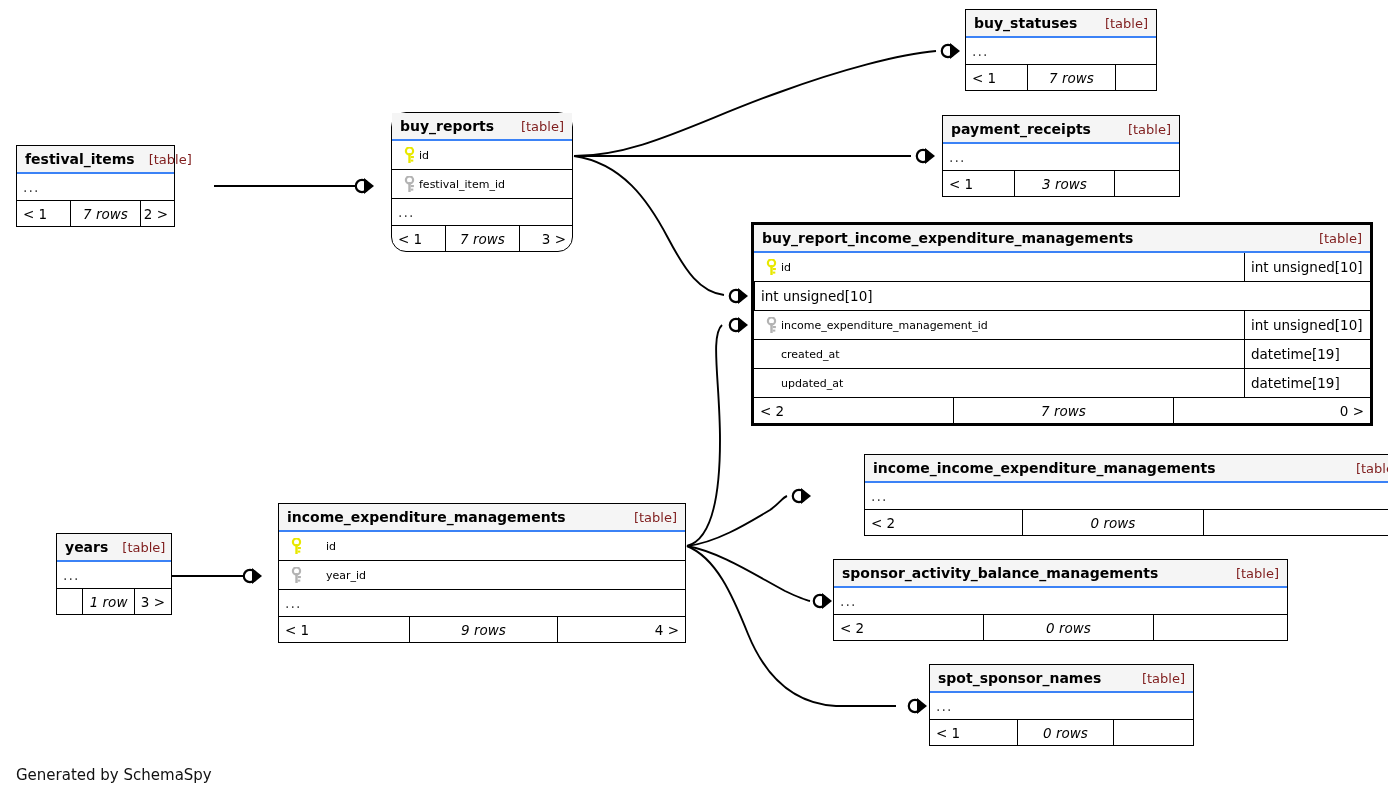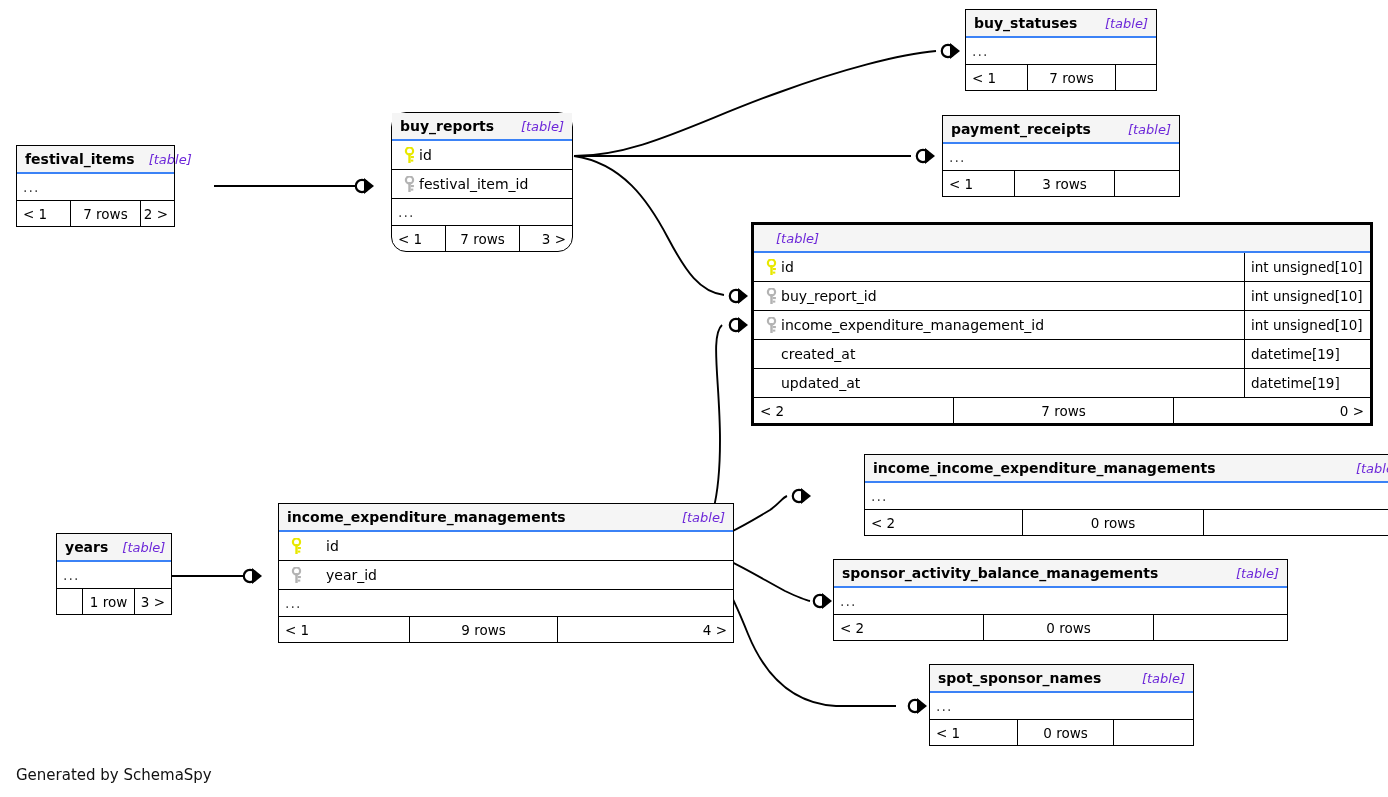--- a/index.html
+++ b/index.html
@@ -44,24 +44,23 @@
     height: 28px;
   }
   .tbl-name {
     font-weight: bold;
     font-size: 14px;
     color: #000000;
     white-space: nowrap;
   }
   .tbl-kind {
     font-size: 13px;
-    color: #6d28d9;
+    color: #7f1d1d;
     white-space: nowrap;
     padding-left: 14px;
-    font-style: italic;
   }
   .tbl-rows {
     display: block;
   }
   .col-row {
     display: flex;
     align-items: center;
     border-bottom: 1px solid #000000;
     height: 29px;
     box-sizing: border-box;
@@ -80,21 +79,21 @@
     padding: 0 6px;
     font-size: 13.5px;
     color: #000000;
     white-space: nowrap;
     align-self: stretch;
     display: flex;
     align-items: center;
     box-sizing: border-box;
   }
   .col-label {
-    font-size: 14px;
+    font-size: 11px;
     color: #000000;
     white-space: nowrap;
     text-align: right;
   }
   .keyslot {
     width: 20px;
     min-width: 20px;
     display: flex;
     align-items: center;
     justify-content: center;
@@ -121,21 +120,21 @@
     font-size: 13.5px;
     color: #000000;
     box-sizing: border-box;
     border-right: 1px solid #000000;
     padding: 0 6px;
     overflow: hidden;
     white-space: nowrap;
   }
   .foot-cell:last-child { border-right: none; }
   .foot-left { justify-content: flex-start; }
-  .foot-mid { justify-content: center; }
+  .foot-mid { justify-content: center; font-style: italic; }
   .foot-right { justify-content: flex-end; }
   #credit {
     position: absolute;
     left: 16px;
     top: 766px;
     font-size: 15px;
     color: #111111;
     white-space: nowrap;
   }
 </style>
@@ -261,155 +260,145 @@
         <div class="tbl-rows"></div>
         <div class="ellipsis-row">...</div>
         <div class="tbl-footer">
           <span class="foot-cell foot-left" style="width:72px">&lt; 1</span>
           <span class="foot-cell foot-mid" style="width:100px">3 rows</span>
           <span class="foot-cell foot-right" style="flex:1 1 auto"></span>
         </div>
       </div>
       <div class="table-node focus" style="left: 751px; top: 222px; width: 622px;">
         <div class="tbl-header">
+          <span class="tbl-name">buy_report_income_expenditure_managements</span>
           <span class="tbl-kind">[table]</span>
         </div>
         <div class="tbl-rows">
           <div class="col-row">
             <span class="col-main">
               <span class="keyslot">
                 <svg width="11" height="17" viewBox="0 0 11 17">
                   <circle cx="5.5" cy="4" r="3.6" fill="none" stroke="#e8e800" stroke-width="2.2"></circle>
                   <rect x="4.3" y="6" width="2.4" height="10" fill="#e8e800"></rect>
                   <rect x="6.7" y="9" width="3.2" height="2.1" fill="#e8e800"></rect>
                   <rect x="6.7" y="12.6" width="2.6" height="2" fill="#e8e800"></rect>
                 </svg>
               </span>
               <span class="col-label">id</span>
             </span>
             <span class="col-type" style="width:126px">int unsigned[10]</span>
           </div>
           <div class="col-row">
+            <span class="col-type" style="width:126px">int unsigned[10]</span>
+          </div>
+          <div class="col-row">
             <span class="col-main">
               <span class="keyslot">
                 <svg width="11" height="17" viewBox="0 0 11 17">
                   <circle cx="5.5" cy="4" r="3.6" fill="none" stroke="#b3b3b3" stroke-width="2.2"></circle>
                   <rect x="4.3" y="6" width="2.4" height="10" fill="#b3b3b3"></rect>
                   <rect x="6.7" y="9" width="3.2" height="2.1" fill="#b3b3b3"></rect>
                   <rect x="6.7" y="12.6" width="2.6" height="2" fill="#b3b3b3"></rect>
                 </svg>
               </span>
-              <span class="col-label">buy_report_id</span>
+              <span class="col-label">income_expenditure_management_id</span>
             </span>
             <span class="col-type" style="width:126px">int unsigned[10]</span>
+          </div>
+          <div class="col-row">
+            <span class="col-main">
+              <span class="keyslot"></span>
+              <span class="col-label">created_at</span>
+            </span>
+            <span class="col-type" style="width:126px">datetime[19]</span>
+          </div>
+          <div class="col-row">
+            <span class="col-main">
+              <span class="keyslot"></span>
+              <span class="col-label">updated_at</span>
+            </span>
+            <span class="col-type" style="width:126px">datetime[19]</span>
+          </div>
+        </div>
+        <div class="tbl-footer">
+          <span class="foot-cell foot-left" style="width:200px">&lt; 2</span>
+          <span class="foot-cell foot-mid" style="width:220px">7 rows</span>
+          <span class="foot-cell foot-right" style="flex:1 1 auto">0 &gt;</span>
+        </div>
+      </div>
+      <div class="table-node" style="left: 820px; top: 454px; width: 544px; margin-left: 44px;">
+        <div class="tbl-header">
+          <span class="tbl-name">income_income_expenditure_managements</span>
+          <span class="tbl-kind">[table]</span>
+        </div>
+        <div class="tbl-rows"></div>
+        <div class="ellipsis-row">...</div>
+        <div class="tbl-footer">
+          <span class="foot-cell foot-left" style="width:158px">&lt; 2</span>
+          <span class="foot-cell foot-mid" style="width:181px">0 rows</span>
+          <span class="foot-cell foot-right" style="flex:1 1 auto"></span>
+        </div>
+      </div>
+      <div class="table-node" style="left: 833px; top: 559px; width: 455px; text-align: center;">
+        <div class="tbl-header">
+          <span class="tbl-name">sponsor_activity_balance_managements</span>
+          <span class="tbl-kind">[table]</span>
+        </div>
+        <div class="tbl-rows"></div>
+        <div class="ellipsis-row">...</div>
+        <div class="tbl-footer">
+          <span class="foot-cell foot-left" style="width:150px">&lt; 2</span>
+          <span class="foot-cell foot-mid" style="width:170px">0 rows</span>
+          <span class="foot-cell foot-right" style="flex:1 1 auto"></span>
+        </div>
+      </div>
+      <div class="table-node" style="left: 929px; top: 664px; width: 265px;">
+        <div class="tbl-header">
+          <span class="tbl-name">spot_sponsor_names</span>
+          <span class="tbl-kind">[table]</span>
+        </div>
+        <div class="tbl-rows"></div>
+        <div class="ellipsis-row">...</div>
+        <div class="tbl-footer">
+          <span class="foot-cell foot-left" style="width:88px">&lt; 1</span>
+          <span class="foot-cell foot-mid" style="width:96px">0 rows</span>
+          <span class="foot-cell foot-right" style="flex:1 1 auto"></span>
+        </div>
+      </div>
+      <div class="table-node" style="left: 278px; top: 503px; width: 408px;">
+        <div class="tbl-header">
+          <span class="tbl-name">income_expenditure_managements</span>
+          <span class="tbl-kind">[table]</span>
+        </div>
+        <div class="tbl-rows">
+          <div class="col-row">
+            <span class="col-main">
+              <span class="keyslot">
+                <svg width="11" height="17" viewBox="0 0 11 17">
+                  <circle cx="5.5" cy="4" r="3.6" fill="none" stroke="#e8e800" stroke-width="2.2"></circle>
+                  <rect x="4.3" y="6" width="2.4" height="10" fill="#e8e800"></rect>
+                  <rect x="6.7" y="9" width="3.2" height="2.1" fill="#e8e800"></rect>
+                  <rect x="6.7" y="12.6" width="2.6" height="2" fill="#e8e800"></rect>
+                </svg>
+              </span>
+              <span class="keyslot"></span>
+              <span class="col-label">id</span>
+            </span>
           </div>
           <div class="col-row">
             <span class="col-main">
               <span class="keyslot">
                 <svg width="11" height="17" viewBox="0 0 11 17">
                   <circle cx="5.5" cy="4" r="3.6" fill="none" stroke="#b3b3b3" stroke-width="2.2"></circle>
                   <rect x="4.3" y="6" width="2.4" height="10" fill="#b3b3b3"></rect>
                   <rect x="6.7" y="9" width="3.2" height="2.1" fill="#b3b3b3"></rect>
                   <rect x="6.7" y="12.6" width="2.6" height="2" fill="#b3b3b3"></rect>
                 </svg>
               </span>
-              <span class="col-label">income_expenditure_management_id</span>
-            </span>
-            <span class="col-type" style="width:126px">int unsigned[10]</span>
-          </div>
-          <div class="col-row">
-            <span class="col-main">
-              <span class="keyslot"></span>
-              <span class="col-label">created_at</span>
-            </span>
-            <span class="col-type" style="width:126px">datetime[19]</span>
-          </div>
-          <div class="col-row">
-            <span class="col-main">
-              <span class="keyslot"></span>
-              <span class="col-label">updated_at</span>
-            </span>
-            <span class="col-type" style="width:126px">datetime[19]</span>
-          </div>
-        </div>
-        <div class="tbl-footer">
-          <span class="foot-cell foot-left" style="width:200px">&lt; 2</span>
-          <span class="foot-cell foot-mid" style="width:220px">7 rows</span>
-          <span class="foot-cell foot-right" style="flex:1 1 auto">0 &gt;</span>
-        </div>
-      </div>
-      <div class="table-node" style="left: 820px; top: 454px; width: 544px; margin-left: 44px;">
-        <div class="tbl-header">
-          <span class="tbl-name">income_income_expenditure_managements</span>
-          <span class="tbl-kind">[table]</span>
-        </div>
-        <div class="tbl-rows"></div>
-        <div class="ellipsis-row">...</div>
-        <div class="tbl-footer">
-          <span class="foot-cell foot-left" style="width:158px">&lt; 2</span>
-          <span class="foot-cell foot-mid" style="width:181px">0 rows</span>
-          <span class="foot-cell foot-right" style="flex:1 1 auto"></span>
-        </div>
-      </div>
-      <div class="table-node" style="left: 833px; top: 559px; width: 455px; text-align: center;">
-        <div class="tbl-header">
-          <span class="tbl-name">sponsor_activity_balance_managements</span>
-          <span class="tbl-kind">[table]</span>
-        </div>
-        <div class="tbl-rows"></div>
-        <div class="ellipsis-row">...</div>
-        <div class="tbl-footer">
-          <span class="foot-cell foot-left" style="width:150px">&lt; 2</span>
-          <span class="foot-cell foot-mid" style="width:170px">0 rows</span>
-          <span class="foot-cell foot-right" style="flex:1 1 auto"></span>
-        </div>
-      </div>
-      <div class="table-node" style="left: 929px; top: 664px; width: 265px;">
-        <div class="tbl-header">
-          <span class="tbl-name">spot_sponsor_names</span>
-          <span class="tbl-kind">[table]</span>
-        </div>
-        <div class="tbl-rows"></div>
-        <div class="ellipsis-row">...</div>
-        <div class="tbl-footer">
-          <span class="foot-cell foot-left" style="width:88px">&lt; 1</span>
-          <span class="foot-cell foot-mid" style="width:96px">0 rows</span>
-          <span class="foot-cell foot-right" style="flex:1 1 auto"></span>
-        </div>
-      </div>
-      <div class="table-node" style="left: 278px; top: 503px; width: 456px;">
-        <div class="tbl-header">
-          <span class="tbl-name">income_expenditure_managements</span>
-          <span class="tbl-kind">[table]</span>
-        </div>
-        <div class="tbl-rows">
-          <div class="col-row">
-            <span class="col-main">
-              <span class="keyslot">
-                <svg width="11" height="17" viewBox="0 0 11 17">
-                  <circle cx="5.5" cy="4" r="3.6" fill="none" stroke="#e8e800" stroke-width="2.2"></circle>
-                  <rect x="4.3" y="6" width="2.4" height="10" fill="#e8e800"></rect>
-                  <rect x="6.7" y="9" width="3.2" height="2.1" fill="#e8e800"></rect>
-                  <rect x="6.7" y="12.6" width="2.6" height="2" fill="#e8e800"></rect>
-                </svg>
-              </span>
-              <span class="keyslot"></span>
-              <span class="col-label">id</span>
-            </span>
-          </div>
-          <div class="col-row">
-            <span class="col-main">
-              <span class="keyslot">
-                <svg width="11" height="17" viewBox="0 0 11 17">
-                  <circle cx="5.5" cy="4" r="3.6" fill="none" stroke="#b3b3b3" stroke-width="2.2"></circle>
-                  <rect x="4.3" y="6" width="2.4" height="10" fill="#b3b3b3"></rect>
-                  <rect x="6.7" y="9" width="3.2" height="2.1" fill="#b3b3b3"></rect>
-                  <rect x="6.7" y="12.6" width="2.6" height="2" fill="#b3b3b3"></rect>
-                </svg>
-              </span>
               <span class="keyslot"></span>
               <span class="col-label">year_id</span>
             </span>
           </div>
         </div>
         <div class="ellipsis-row">...</div>
         <div class="tbl-footer">
           <span class="foot-cell foot-left" style="width:131px">&lt; 1</span>
           <span class="foot-cell foot-mid" style="width:148px">9 rows</span>
           <span class="foot-cell foot-right" style="flex:1 1 auto">4 &gt;</span>

